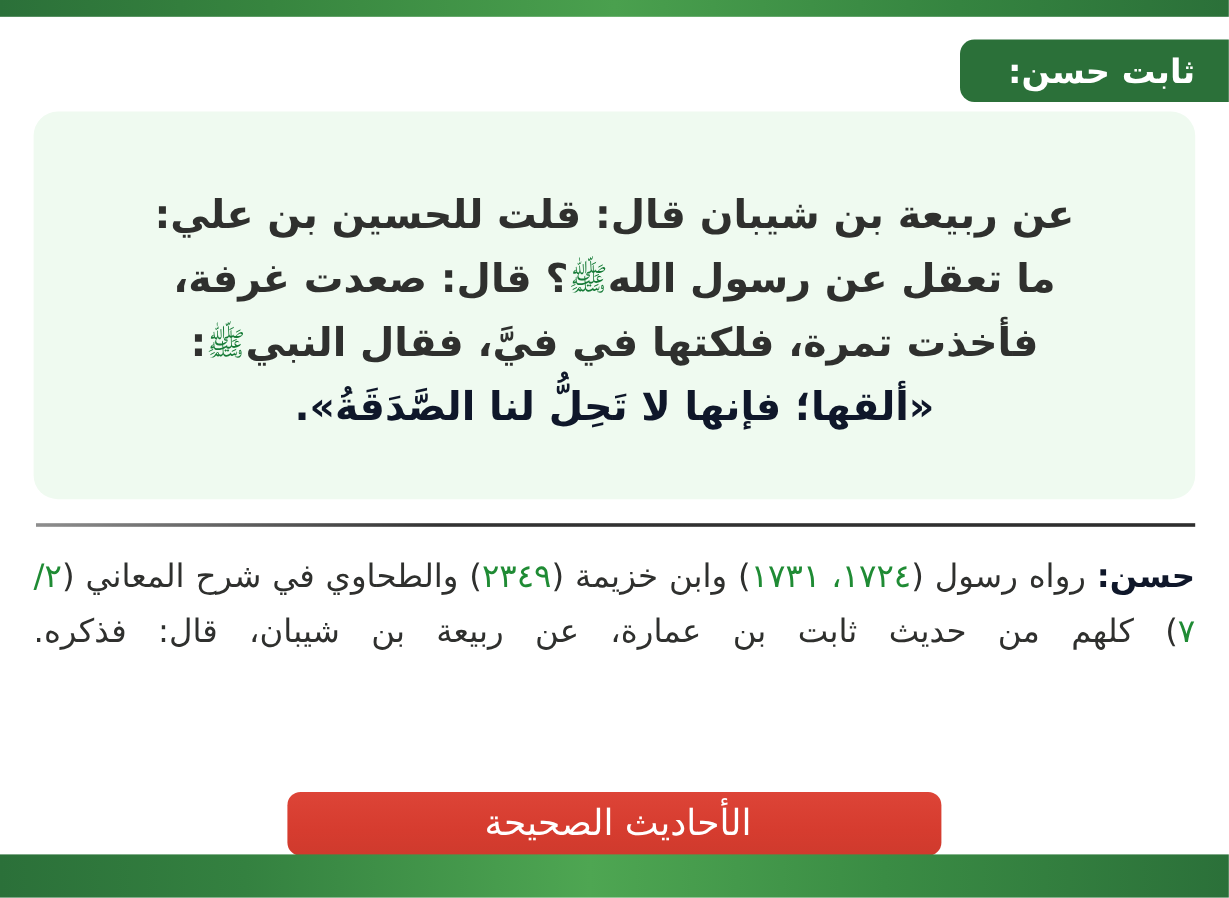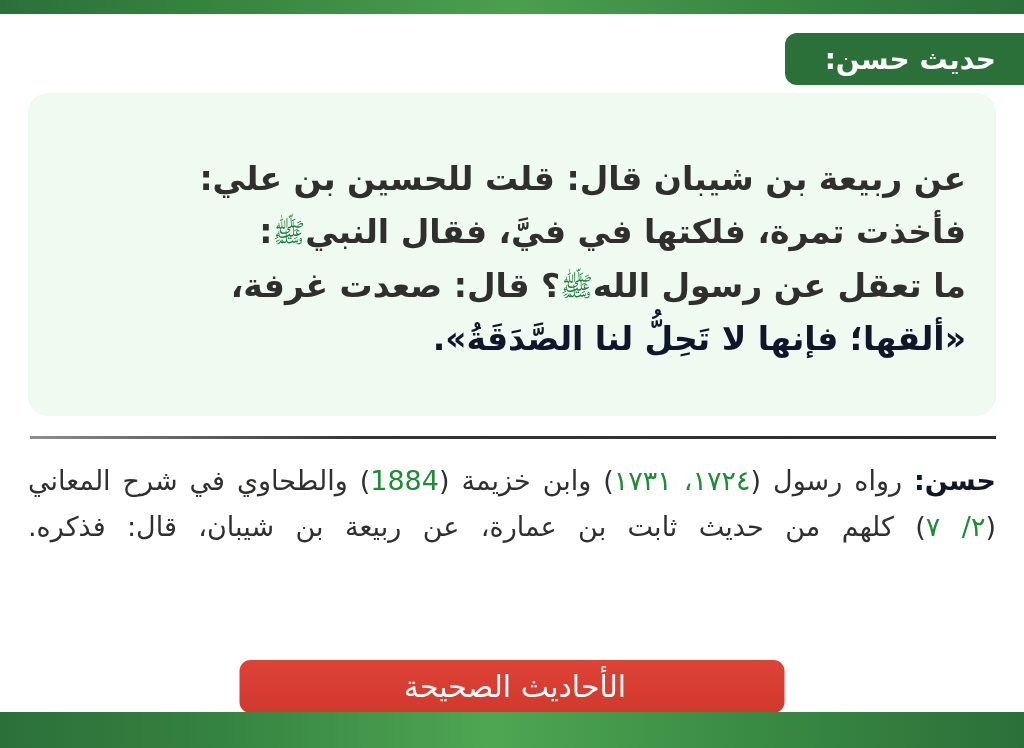--- a/index.html
+++ b/index.html
@@ -76,21 +76,21 @@
     box-sizing: border-box;
     padding: 26px 30px 18px 30px;
     display: flex;
     flex-direction: column;
     justify-content: center;
   }
   .hadith-line {
     font-size: 33px;
     font-weight: bold;
     color: #2f302e;
-    text-align: right;
+    text-align: center;
     line-height: 1.62;
     direction: rtl;
     white-space: nowrap;
   }
   .hadith-line.speech {
     color: #0f172a;
   }
   .sallam {
     color: #157a36;
     font-size: 27px;
@@ -177,42 +177,42 @@
   }
 </style>
 </head>
 <body>
 
 <div class="card">
 
   <div class="top-bar"></div>
 
   <div class="badge-row">
-    <div class="grade-badge">حديث حسن:</div>
+    <div class="grade-badge">ثابت حسن:</div>
   </div>
 
   <div class="hadith-box">
 
     <div class="hadith-line">عن ربيعة بن شيبان قال: قلت للحسين بن علي:</div>
+
+    <div class="hadith-line">
+      <span>ما تعقل عن رسول الله</span><span class="sallam">ﷺ</span><span>؟ قال: صعدت غرفة،</span>
+    </div>
 
     <div class="hadith-line">
       <span>فأخذت تمرة، فلكتها في فيَّ، فقال النبي</span><span class="sallam">ﷺ</span><span>:</span>
     </div>
 
-    <div class="hadith-line">
-      <span>ما تعقل عن رسول الله</span><span class="sallam">ﷺ</span><span>؟ قال: صعدت غرفة،</span>
-    </div>
-
     <div class="hadith-line speech">«ألقها؛ فإنها لا تَحِلُّ لنا الصَّدَقَةُ».</div>
   </div>
 
   <div class="separator"></div>
 
   <div class="takhreej">
-    <span class="grade">حسن:</span><span> رواه رسول (</span><span class="ref-num">١٧٢٤، ١٧٣١</span><span>) وابن خزيمة (</span><span class="ref-num">1884</span><span>) والطحاوي في شرح المعاني (</span><span class="ref-num">٢/ ٧</span><span>) كلهم من حديث ثابت بن عمارة، عن ربيعة بن شيبان، قال: فذكره.</span>
+    <span class="grade">حسن:</span><span> رواه رسول (</span><span class="ref-num">١٧٢٤، ١٧٣١</span><span>) وابن خزيمة (</span><span class="ref-num">٢٣٤٩</span><span>) والطحاوي في شرح المعاني (</span><span class="ref-num">٢/ ٧</span><span>) كلهم من حديث ثابت بن عمارة، عن ربيعة بن شيبان، قال: فذكره.</span>
   </div>
 
   <div class="footer-banner">
     <span class="site-ar">الأحاديث الصحيحة</span>
   </div>
 
   <div class="bottom-bar"></div>
 
 </div>
 

